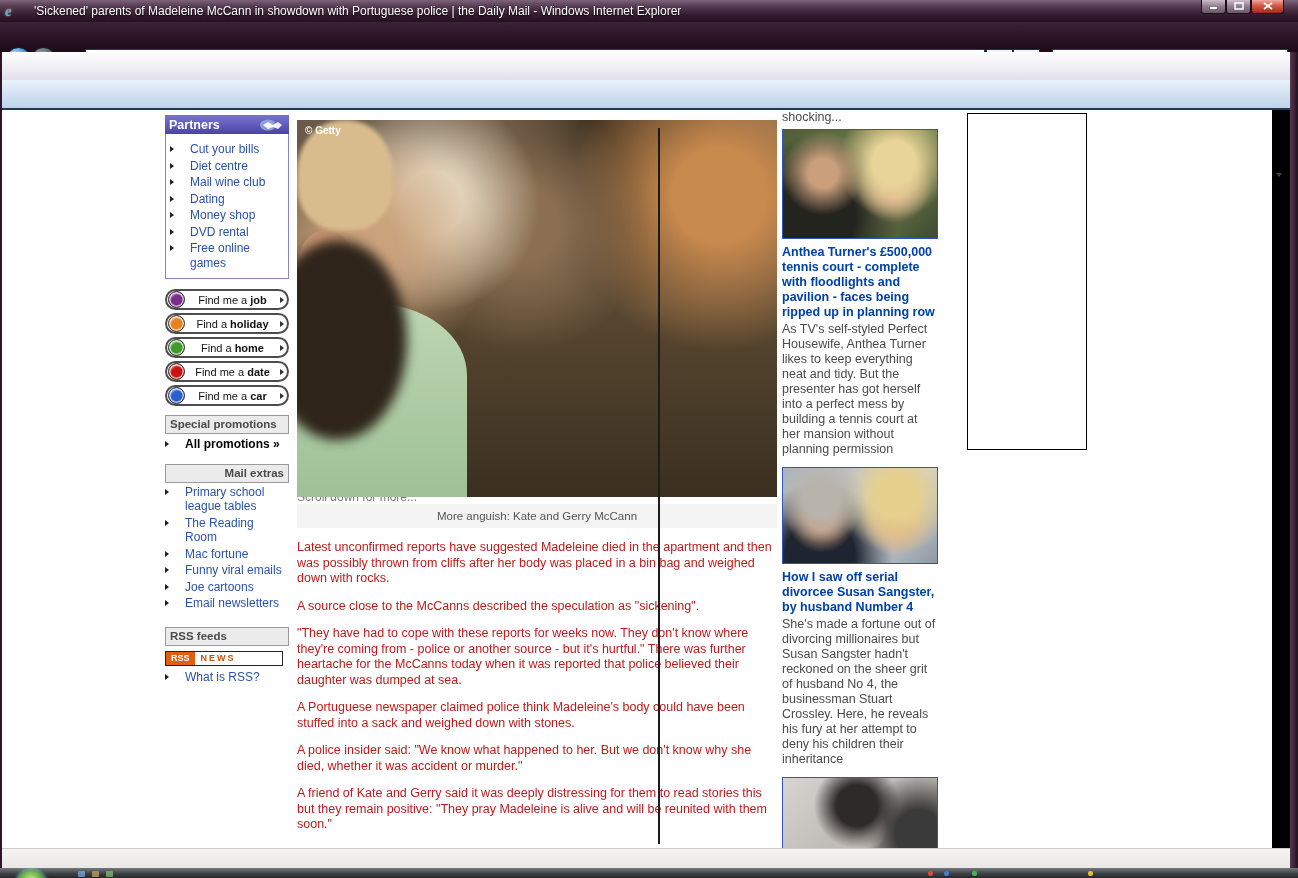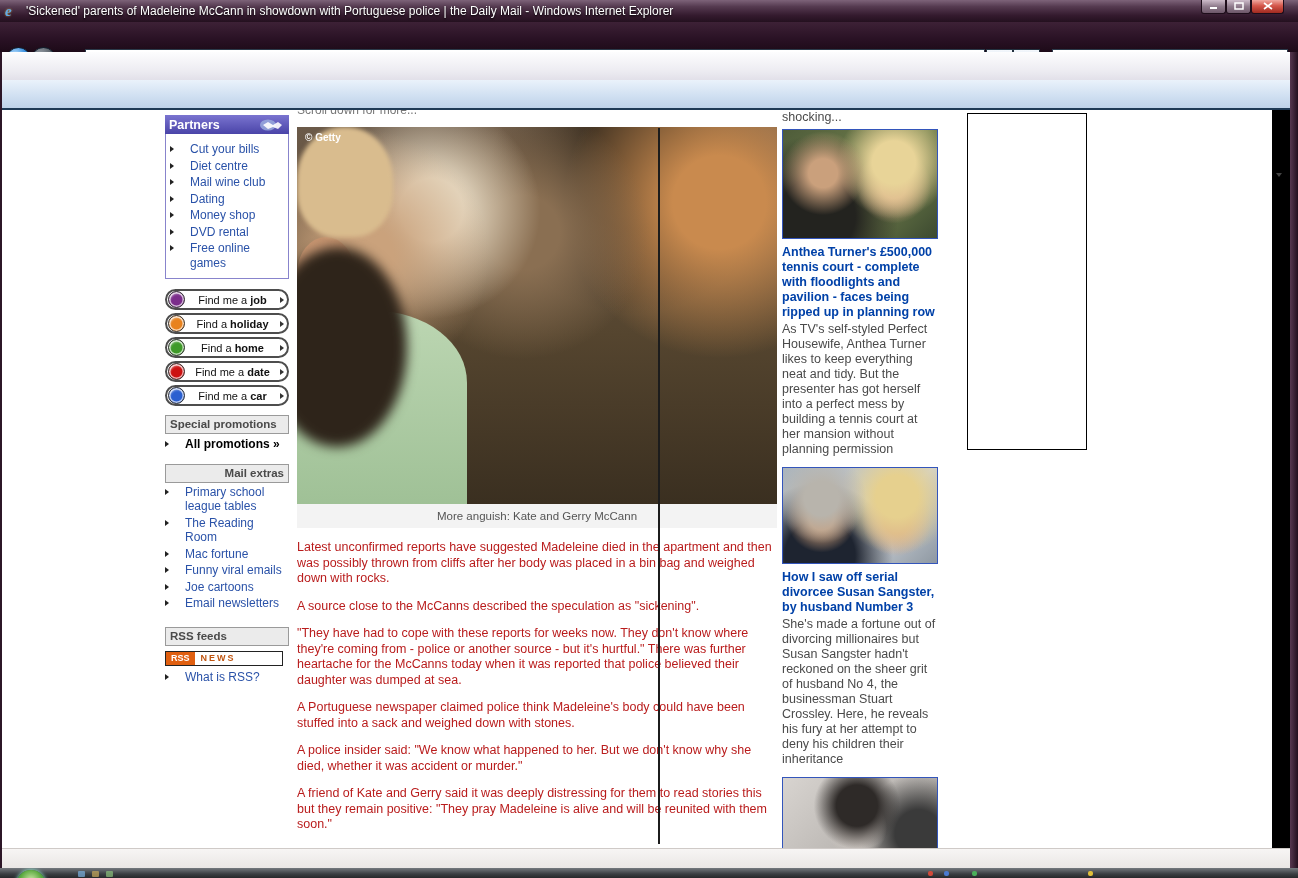--- a/index.html
+++ b/index.html
@@ -1,21 +1,21 @@
 <!DOCTYPE html>
 <html><head>
 <meta charset="utf-8">
 <style>
   html,body{margin:0;padding:0;background:#000;}
   body{width:1298px;height:878px;overflow:hidden;font-family:"Liberation Sans",sans-serif;position:relative;}
   .abs{position:absolute;}
   
   #titlebar{left:0;top:0;width:1298px;height:22px;background:linear-gradient(180deg,#7d6379 0%,#553a50 30%,#341a2e 70%,#24101f 100%);}
   #ie-logo{left:5px;top:3px;width:15px;height:16px;color:#5fa8e8;font:bold italic 15px/16px "Liberation Serif",serif;text-shadow:0 0 2px #cfa33a;}
-  #win-title{left:26px;top:4px;color:#fff;font-size:12px;text-shadow:0 1px 2px #000;white-space:nowrap;}
+  #win-title{left:34px;top:4px;color:#fff;font-size:12px;text-shadow:0 1px 2px #000;white-space:nowrap;}
   .winbtn{top:0;height:13px;border:1px solid #1d0d1a;border-top:none;border-radius:0 0 3px 3px;background:linear-gradient(180deg,#cdbcca,#8f7b8c 50%,#6d5769);}
   #btn-min{left:1201px;width:23px;} #btn-max{left:1226px;width:23px;}
   #btn-close{left:1251px;width:31px;background:linear-gradient(180deg,#f0a8a0,#d4564a 45%,#a02a20);}
   .winbtn svg{display:block;margin:2px auto 0;}
   
   #addressrow{left:0;top:22px;width:1298px;height:30px;background:linear-gradient(180deg,#3d2136 0%,#2a1225 55%,#1d0a18 100%);}
   .navcircle{top:25px;width:23px;height:23px;border-radius:50%;border:1px solid #10202f;}
   #btn-back{left:6px;background:radial-gradient(circle at 35% 30%,#bfe3ff,#3f93e0 45%,#1256a8);}
   #btn-fwd{left:31px;background:radial-gradient(circle at 35% 30%,#9aa2ab,#5d646c 50%,#3b4148);}
   .navcircle svg{display:block;margin:4px auto;}
@@ -398,48 +398,48 @@
         <div class="navitem">
           <span class="tri"></span>
           <a href="#">What is RSS?</a>
         </div>
 
       </div>
 
   </div>
 
   <div id="maincol">
-    <div id="scroll-more">Scroll down for more...</div>
     <div id="photo">
       <div class="blob" style="left:-30px;top:120px;width:140px;height:200px;background:#2e241a;"></div>
       <div id="woman-hair"></div>
       <div id="woman-face"></div>
       <div id="woman-body"></div>
 
       <span id="getty">© Getty</span>
     </div>
+    <div id="scroll-more">Scroll down for more...</div>
     <div id="caption">More anguish: Kate and Gerry McCann</div>
     <div>
 
     <p class="apara">Latest unconfirmed reports have suggested Madeleine died in the apartment and then was possibly thrown from cliffs after her body was placed in a bin bag and weighed down with rocks.</p>
         <p class="apara">A source close to the McCanns described the speculation as "sickening".</p>
         <p class="apara">"They have had to cope with these reports for weeks now. They don't know where they're coming from - police or another source - but it's hurtful." There was further heartache for the McCanns today when it was reported that police believed their daughter was dumped at sea.</p>
         <p class="apara">A Portuguese newspaper claimed police think Madeleine's body could have been stuffed into a sack and weighed down with stones.</p>
         <p class="apara">A police insider said: "We know what happened to her. But we don't know why she died, whether it was accident or murder."</p>
         <p class="apara">A friend of Kate and Gerry said it was deeply distressing for them to read stories this but they remain positive: "They pray Madeleine is alive and will be reunited with them soon."</p>
       </div>
   </div>
 
   <div id="rightcol">
     <div id="teaser-tail">shocking...</div>
     <div class="sphoto" id="photo1"></div>
     <a class="shl" href="#">Anthea Turner's £500,000 tennis court - complete with floodlights and pavilion - faces being ripped up in planning row</a>
     <p class="sbody">As TV's self-styled Perfect Housewife, Anthea Turner likes to keep everything neat and tidy. But the presenter has got herself into a perfect mess by building a tennis court at her mansion without planning permission</p>
     <div class="sphoto" id="photo2"></div>
-    <a class="shl" href="#">How I saw off serial divorcee Susan Sangster, by husband Number 3</a>
+    <a class="shl" href="#">How I saw off serial divorcee Susan Sangster, by husband Number 4</a>
     <p class="sbody">She's made a fortune out of divorcing millionaires but Susan Sangster hadn't reckoned on the sheer grit of husband No 4, the businessman Stuart Crossley. Here, he reveals his fury at her attempt to deny his children their inheritance</p>
     <div class="sphoto" id="photo3"></div>
   </div>
 
   <div id="vline"></div>
   <div id="adbox"></div>
 
 </div>
 
 <div class="abs" id="statusbar">

